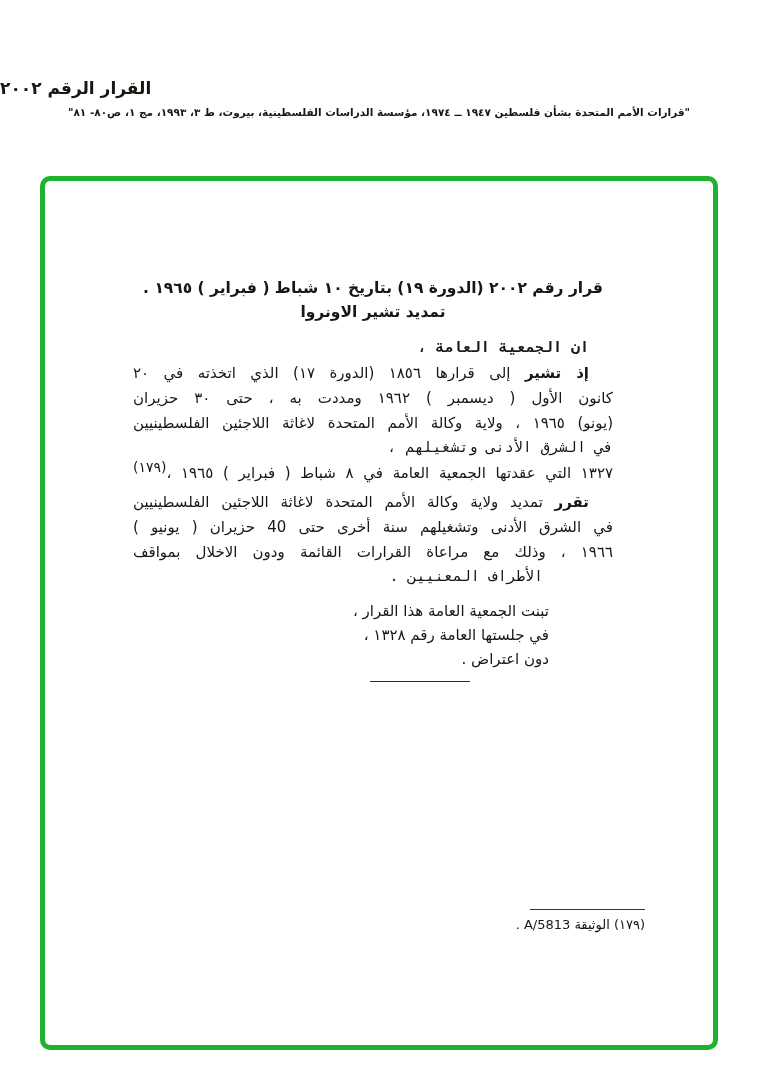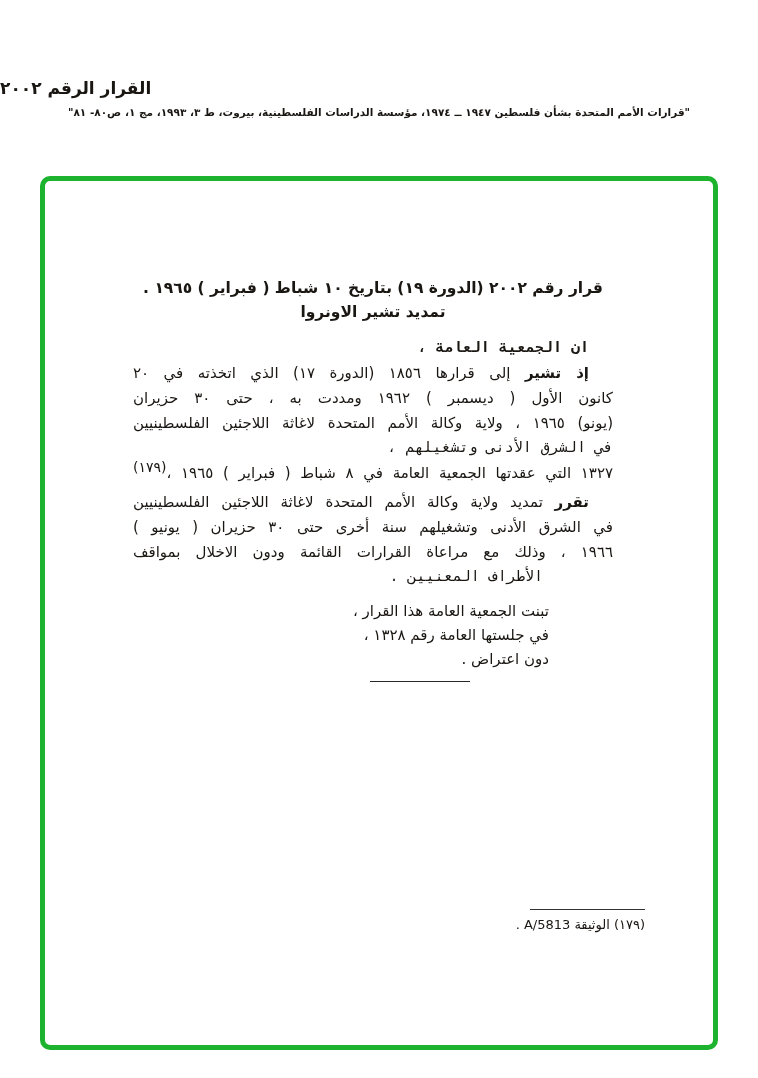--- a/index.html
+++ b/index.html
@@ -107,21 +107,21 @@
         <div class="line">(يونو) ١٩٦٥ ، ولاية وكالة الأمم المتحدة لاغاثة اللاجئين الفلسطينيين</div>
         <div class="line right">في الشرق الأدنى وتشغيلهم ،</div>
       </div>
 
       <div class="para">
         <div class="line"><span>١٣٢٧ التي عقدتها الجمعية العامة في ٨ شباط ( فبراير ) ١٩٦٥ ،</span><span class="fn-ref-sup">(١٧٩)</span></div>
       </div>
 
       <div class="para gap">
         <div class="line indent"><span class="lead">تقرر</span><span> تمديد ولاية وكالة الأمم المتحدة لاغاثة اللاجئين الفلسطينيين</span></div>
-        <div class="line">في الشرق الأدنى وتشغيلهم سنة أخرى حتى ٣٠ حزيران ( يونيو )</div>
+        <div class="line">في الشرق الأدنى وتشغيلهم سنة أخرى حتى 40 حزيران ( يونيو )</div>
         <div class="line">١٩٦٦ ، وذلك مع مراعاة القرارات القائمة ودون الاخلال بمواقف</div>
         <div class="line right pr70">الأطراف المعنيين .</div>
       </div>
 
       <div class="adoption">
         <div>تبنت الجمعية العامة هذا القرار ،</div>
         <div>في جلستها العامة رقم ١٣٢٨ ،</div>
         <div>دون اعتراض .</div>
       </div>
 

